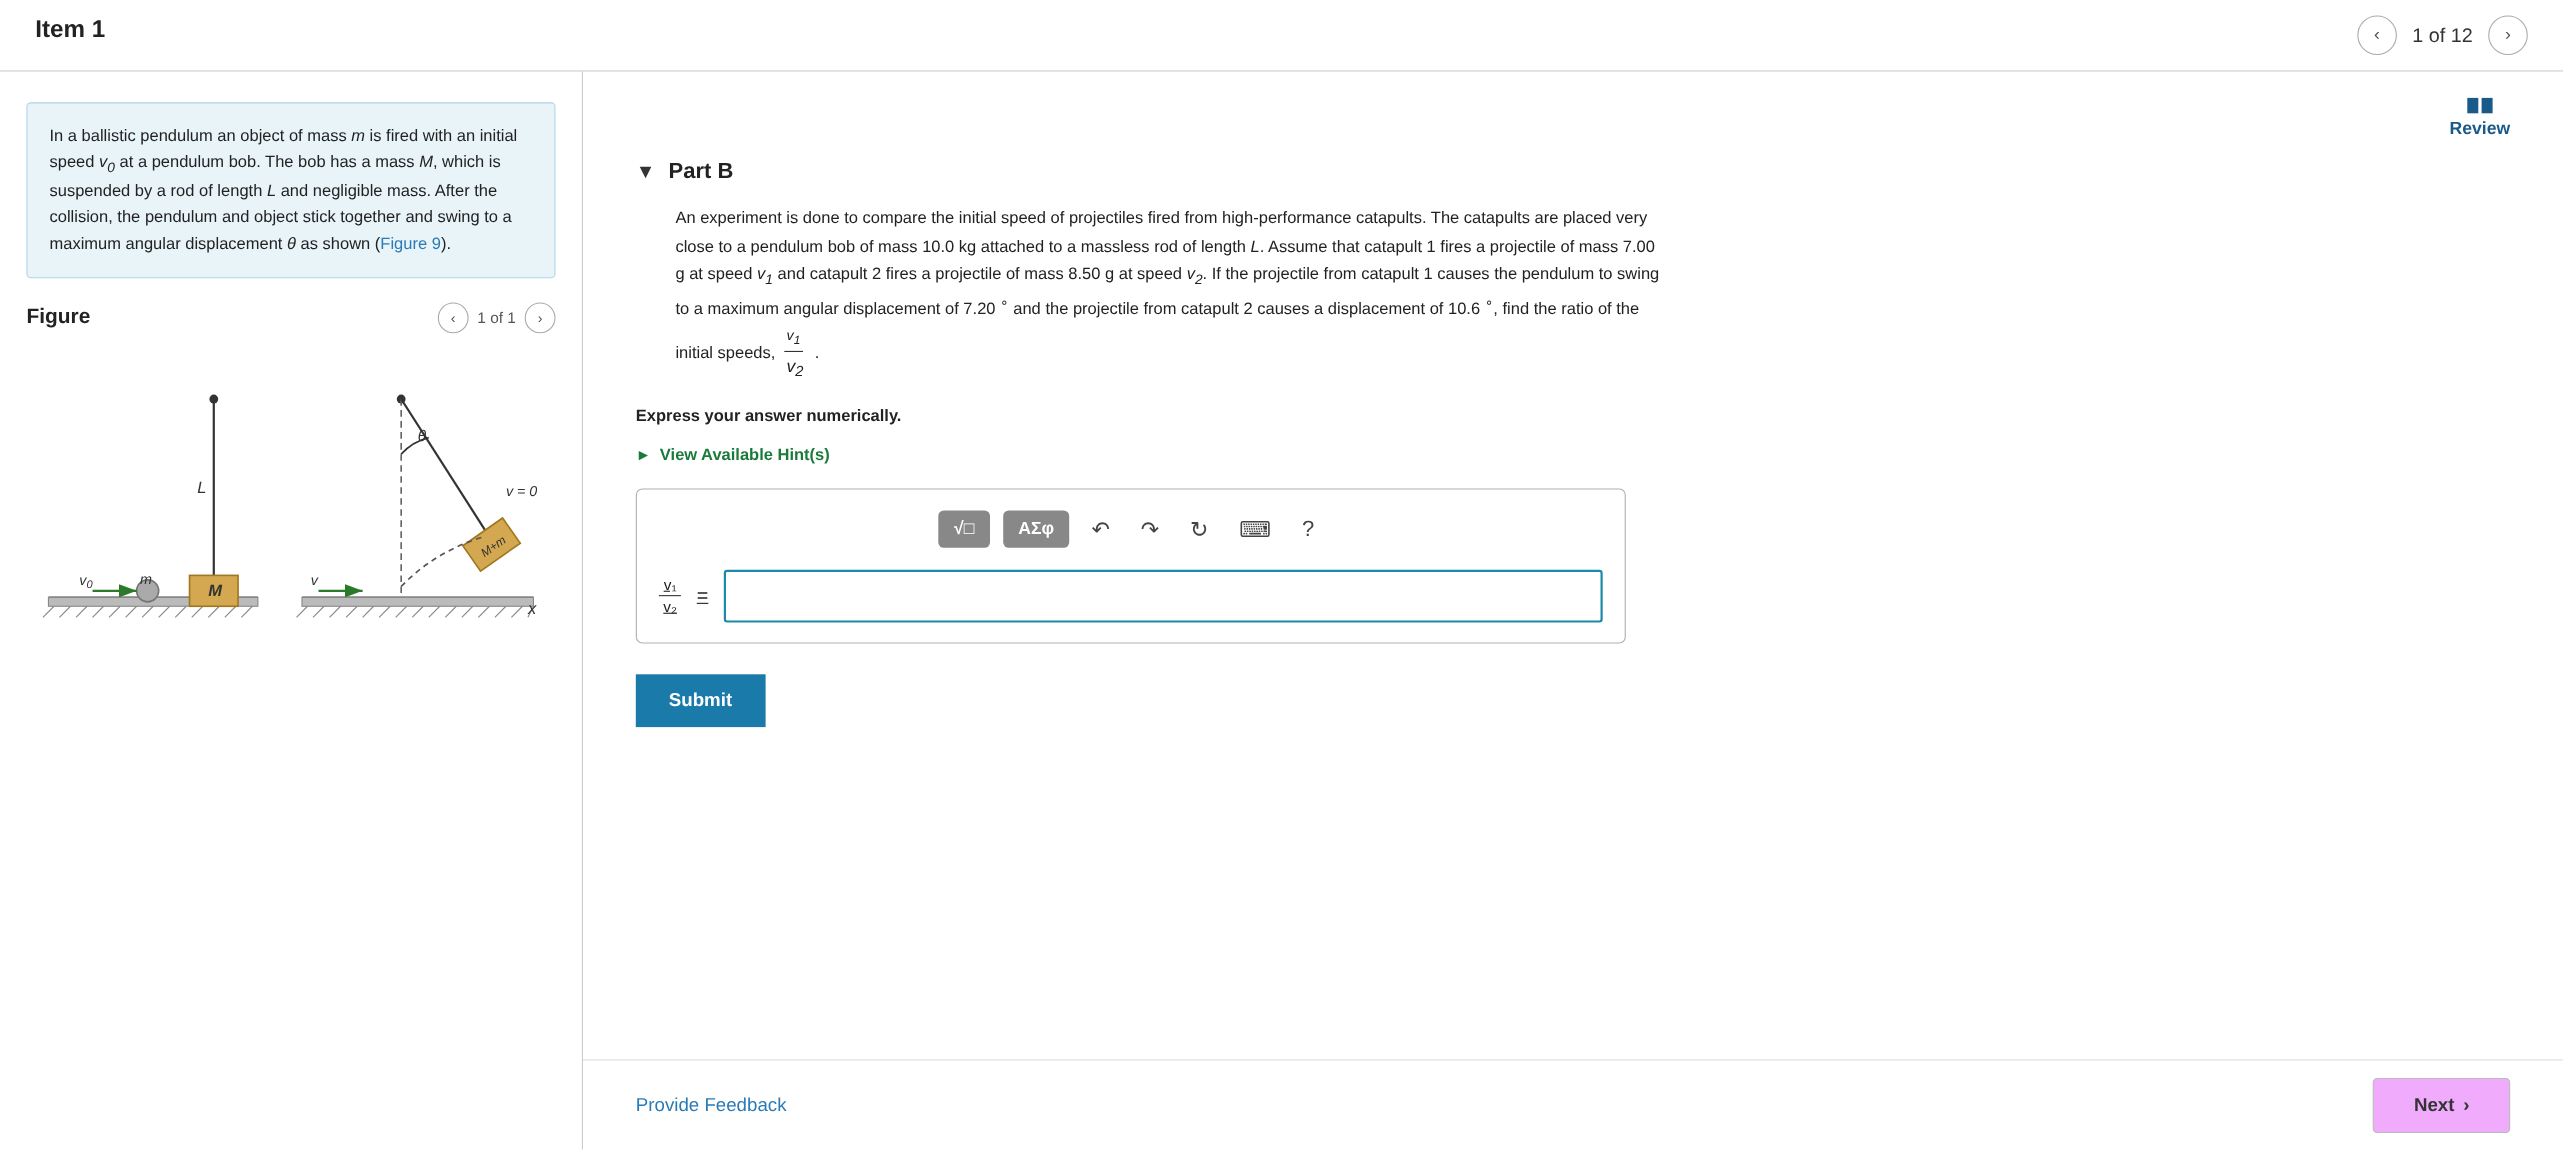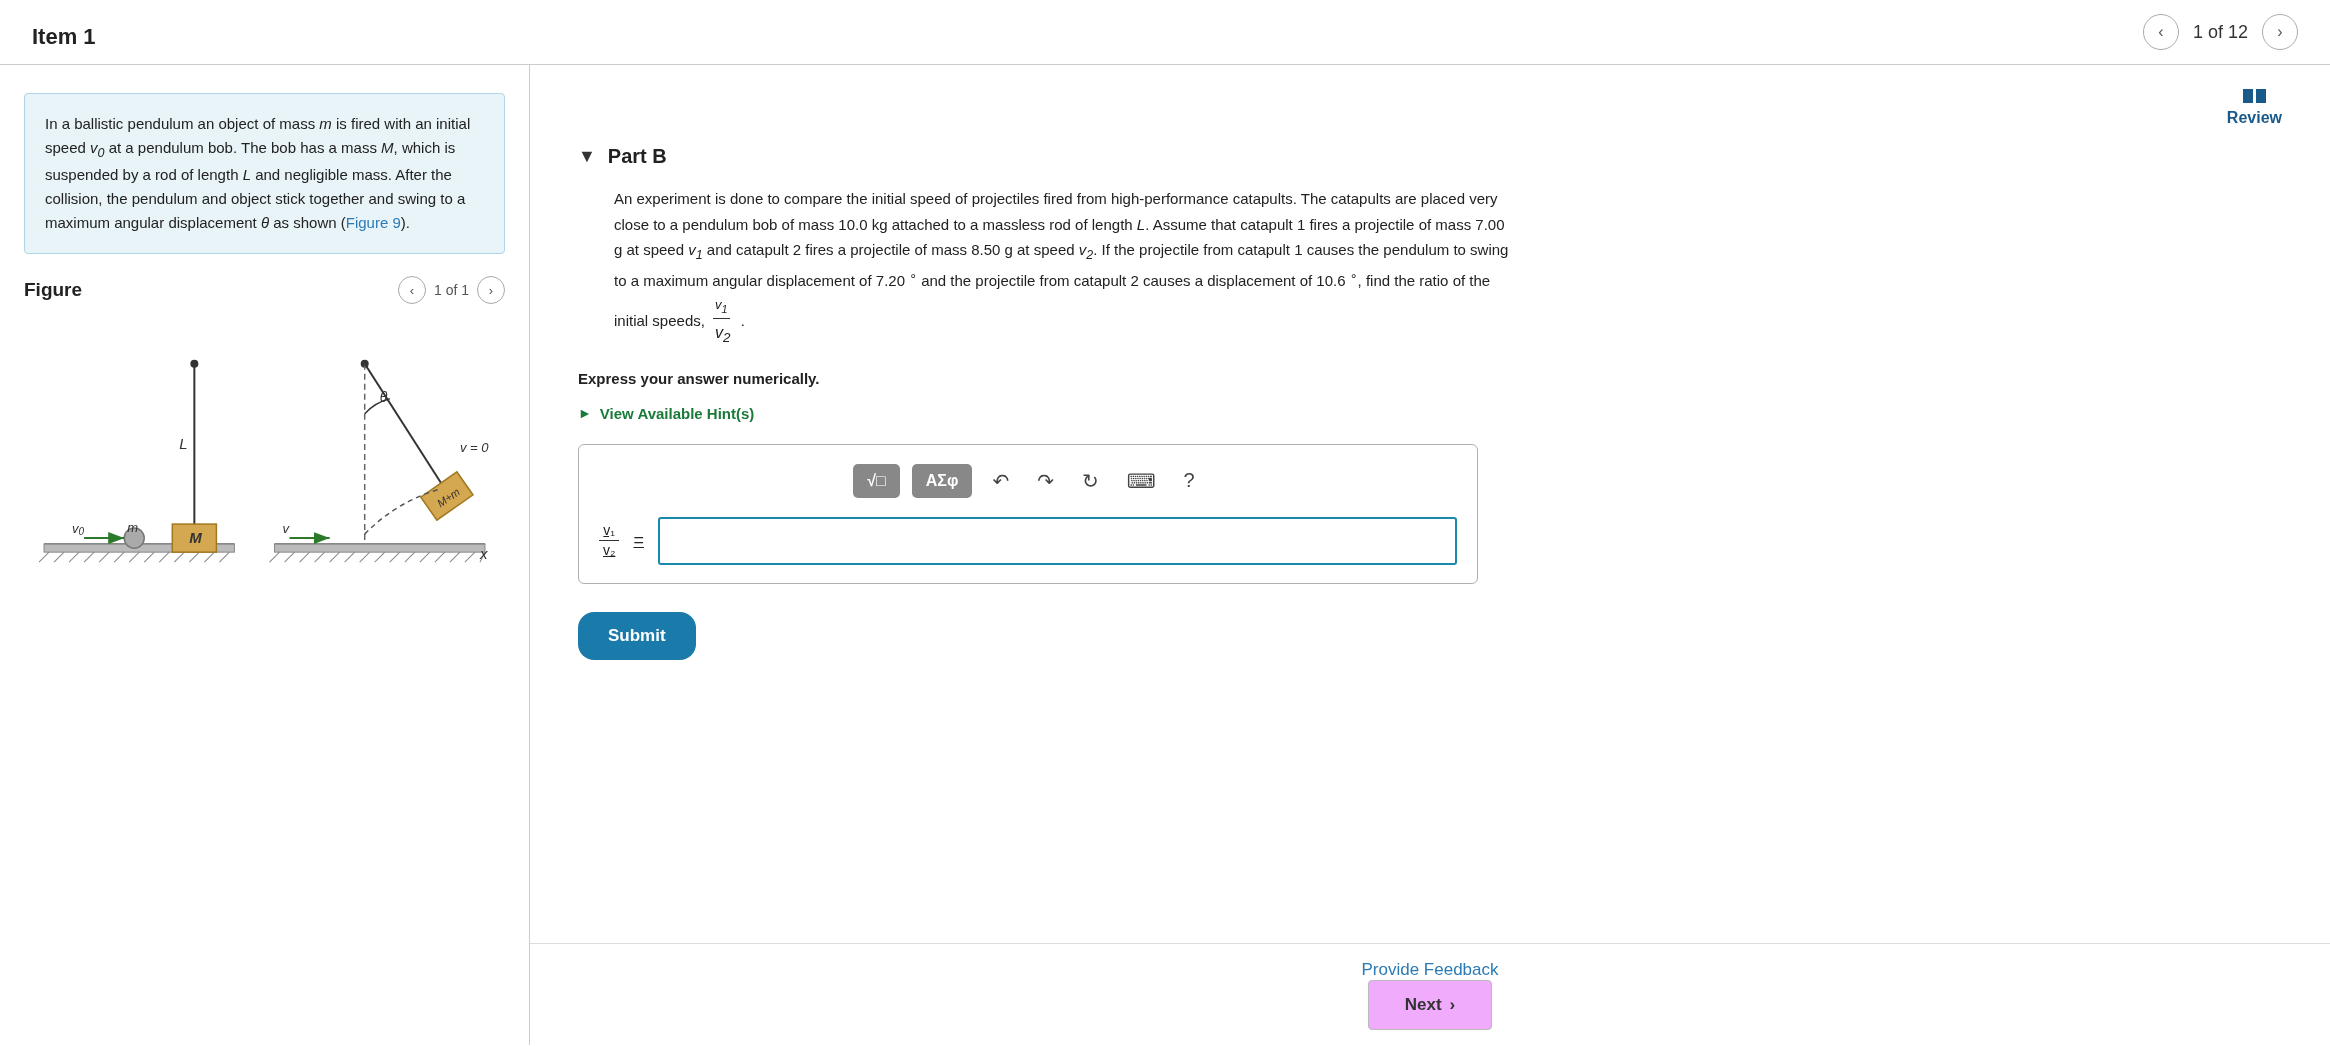--- a/index.html
+++ b/index.html
@@ -8,21 +8,21 @@
       font-size: 15px;
       background: #fff;
       color: #222;
       width: 2330px;
       min-height: 1046px;
     }
 
     
     .top-header {
       display: flex;
-      align-items: flex-end;
+      align-items: flex-start;
       justify-content: space-between;
       padding: 14px 32px;
       border-bottom: 1px solid #ccc;
       background: #fff;
     }
     .item-title {
       font-size: 22px;
       font-weight: bold;
     }
     .pagination {
@@ -241,41 +241,40 @@
       border-radius: 3px;
       font-size: 16px;
       padding: 0 12px;
       outline: none;
     }
 
     .submit-btn {
       background: #1a7aaa;
       color: #fff;
       border: none;
-      border-radius: 16px;
+      border-radius: 0;
       padding: 14px 30px;
       font-size: 17px;
       font-weight: bold;
       cursor: pointer;
       margin-bottom: 32px;
     }
 
     
     .bottom-bar {
       position: fixed;
       bottom: 0;
       left: 530px;
       right: 0;
       display: flex;
       align-items: center;
       justify-content: space-between;
       padding: 16px 48px;
       background: #fff;
       border-top: 1px solid #ddd;
-      flex-direction: column;
     }
 
     .provide-feedback {
       color: #2a7ab5;
       font-size: 17px;
       cursor: pointer;
       text-decoration: none;
       background: none;
       border: none;
     }

